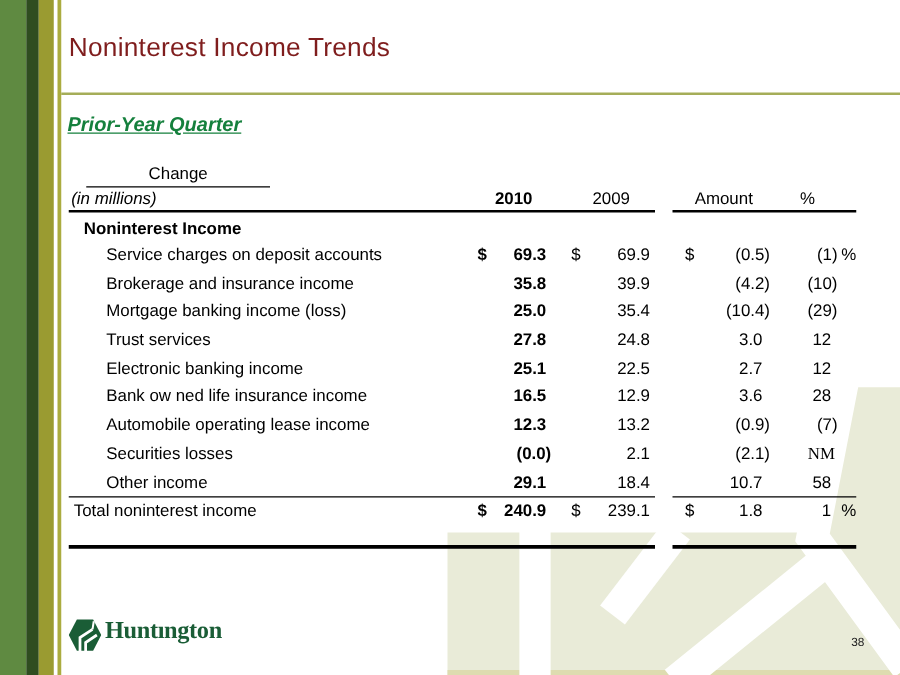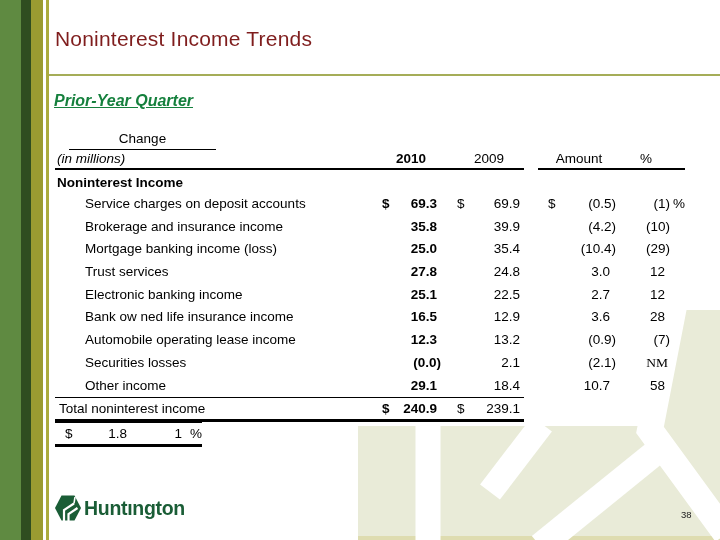--- a/index.html
+++ b/index.html
@@ -51,28 +51,28 @@
   .h1 .chg{width:147px;text-align:center;border-bottom:1px solid #000;}
   .h2{height:20px;line-height:18px;}
   .h2 .gl,.h2 .gr{border-bottom:2.5px solid #000;}
   .h2 .inm{width:325px;font-style:italic;padding-left:2px;box-sizing:border-box;}
   .h2 .hy10{width:62px;text-align:center;font-weight:bold;}
   .h2 .sp12{width:12px;}
   .h2 .hy09{width:70px;text-align:center;}
   .h2 .hamt{width:82px;text-align:center;}
   .h2 .hpct{width:52px;text-align:center;}
   .h2 .hsp{width:13px;}
-  .secrow{height:23px;line-height:25px;}
+  .secrow{height:23px;line-height:25px;margin-left:10px;}
   .item{height:22.7px;line-height:22.7px;}
-  .total{height:42px;line-height:21px;flex-direction:column;}
+  .total{height:42px;line-height:21px;}
   .total .gl,.total .gr{border-top:1.5px solid #000;border-bottom:3px solid #000;}
   .total .d1{font-weight:bold;}
 
   
-  .logo{position:absolute;left:55px;top:494px;display:flex;align-items:center;}
+  .logo{position:absolute;left:55px;top:494px;display:flex;font-family:Liberation Serif, serif;}
   .logo-text{font-size:19.5px;font-weight:bold;color:#1a5d36;letter-spacing:-0.3px;margin-left:3px;}
   .pagenum{position:absolute;left:681px;top:509px;font-size:9.5px;color:#222;}
 </style>
 </head>
 <body>
 
 <div class="slide">
 
   <svg class="wm" width="720" height="540" viewBox="0 0 720 540">
     <g>

